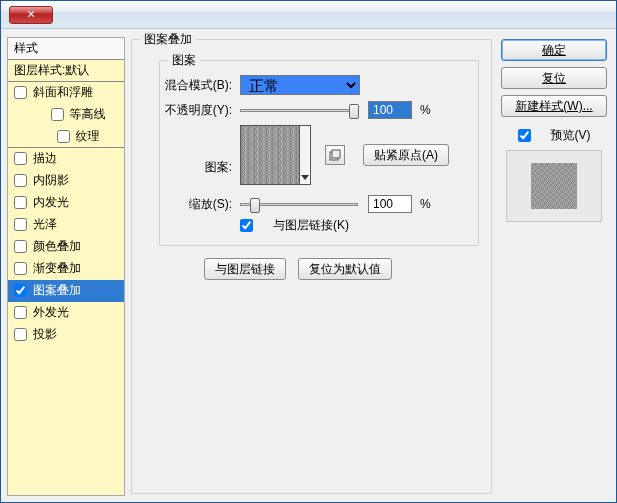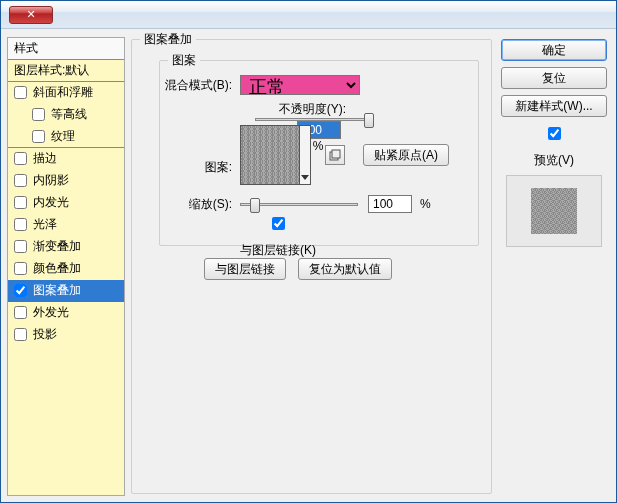--- a/index.html
+++ b/index.html
@@ -7,47 +7,47 @@
 .window { width: 617px; height: 503px; border: 1px solid #1a5a9a; background: #f0f0f0; display: flex; flex-direction: column; }
 .titlebar { height: 28px; background: linear-gradient(#fdfefe, #e8eef5 40%, #d6e3f0 41%, #e0e9f3); border-bottom: 1px solid #b8c8d8; display: flex; align-items: center; padding: 0 4px 0 8px; }
 .titlebar-text { flex: 1; color: #333; font-size: 12px; }
 .close-btn { width: 44px; height: 18px; background: linear-gradient(#e9a1a1, #c93b3b 40%, #b42020 41%, #d04545); border: 1px solid #8a2a2a; border-radius: 3px; color: #fff; font-size: 11px; display: flex; align-items: center; justify-content: center; cursor: pointer; font-family: Arial; }
 .content { flex: 1; display: flex; padding: 8px 6px 6px 6px; gap: 4px; }
 .stylelist { width: 118px; border: 1px solid #a9a9a9; background: #fef9c3; display: flex; flex-direction: column; }
 .stylelist .header { height: 22px; border-bottom: 1px solid #888; display: flex; align-items: center; padding-left: 6px; background: #f9f9f9; }
 .stylelist .row { height: 22px; display: flex; align-items: center; padding-left: 6px; border-bottom: 1px solid transparent; }
 .stylelist .row.bb { border-bottom: 1px solid #888; }
 .stylelist .row.selected { background: #2f7bd1; color: #fff; }
-.stylelist .row.indent { padding-left: 24px; }
+.stylelist .row.indent { padding-left: 24px; justify-content: center; }
 .stylelist input[type=checkbox] { margin-right: 6px; width: 13px; height: 13px; }
 .middle { flex: 1; position: relative; }
 .groupbox { position: absolute; border: 1px solid #cfcfcf; border-radius: 2px; }
 .groupbox .legend { position: absolute; top: -9px; left: 8px; background: #f0f0f0; padding: 0 4px; font-size: 12px; }
 .gb-outer { left: 2px; top: 2px; right: 2px; bottom: 2px; }
 .gb-inner { left: 27px; top: 20px; right: 12px; height: 186px; }
 .formrow { position: absolute; display: flex; align-items: center; }
 .lbl { width: 80px; text-align: right; padding-right: 8px; }
-select.combo { width: 120px; height: 20px; border: 1px solid #777; background: #ec4899; font-size: 18px; padding-left: 4px; }
+select.combo { width: 120px; height: 20px; border: 1px solid #777; background: #3b82f6; font-size: 15px; padding-left: 4px; }
 .slider-track { height: 3px; background: #d8d8d8; border: 1px solid #888; position: relative; flex: 0 0 auto; }
 .slider-thumb { position: absolute; top: -6px; width: 10px; height: 15px; background: linear-gradient(#f7f7f7,#d7d7d7); border: 1px solid #666; border-radius: 2px; }
 .val-input { width: 44px; height: 18px; border: 1px solid #777; background: #fff; text-align: left; padding-left: 4px; font-size: 12px; }
 .val-input.sel { background: #2f7bd1; color: #fff; }
 .pct { margin-left: 8px; }
 .pattern-swatch { width: 60px; height: 60px; border: 1px solid #555; background: repeating-conic-gradient(#888 0 4deg, #aaa 4deg 8deg); background-size: 6px 6px; image-rendering: pixelated; }
 .pattern-dd { width: 11px; height: 60px; border: 1px solid #555; border-left: none; background: #f4f4f4; display: flex; align-items: flex-end; justify-content: center; padding-bottom: 4px; }
 .arrow-down { width: 0; height: 0; border-left: 4px solid transparent; border-right: 4px solid transparent; border-top: 5px solid #333; }
 .small-icon-btn { width: 20px; height: 20px; border: 1px solid #888; background: linear-gradient(#fdfdfd,#e3e3e3); display: flex; align-items: center; justify-content: center; }
 .small-icon-btn svg { width: 12px; height: 12px; }
 .std-btn { height: 22px; border: 1px solid #8b8b8b; background: linear-gradient(#fdfdfd,#e3e3e3); border-radius: 3px; padding: 0 10px; font-size: 12px; cursor: pointer; display: inline-flex; align-items: center; justify-content: center; }
 .std-btn.focus { border: 1px solid #3a7bd5; box-shadow: 0 0 0 1px #7fb5f0 inset; }
 .right-panel { width: 112px; display: flex; flex-direction: column; align-items: center; gap: 6px; padding-top: 2px; }
-.right-panel .std-btn { width: 106px; }
+.right-panel .std-btn { width: 106px; text-decoration: underline; }
 .preview-area { width: 96px; height: 72px; border: 1px solid #c6c6c6; background: #e9e9e9; display: flex; align-items: center; justify-content: center; }
 .preview-inner { width: 46px; height: 46px; background: repeating-conic-gradient(#888 0 5deg, #aaa 5deg 10deg); background-size: 6px 6px; }
-.chkline { display: flex; align-items: center; gap: 12px; flex-direction: column; }
+.chkline { display: flex; align-items: center; gap: 20px; }
 </style>
 </head>
 <body>
 
 <div class="window">
   <div class="titlebar">
     <div class="close-btn">✕</div>
   </div>
   <div class="content">
 
@@ -79,25 +79,25 @@
       <div class="row">
         <input type="checkbox" style="">
         <span>内发光</span>
       </div>
       <div class="row">
         <input type="checkbox" style="">
         <span>光泽</span>
       </div>
       <div class="row">
         <input type="checkbox" style="">
-        <span>渐变叠加</span>
+        <span>颜色叠加</span>
       </div>
       <div class="row">
         <input type="checkbox" style="">
-        <span>颜色叠加</span>
+        <span>渐变叠加</span>
       </div>
       <div class="row selected">
         <input type="checkbox" checked="" style="">
         <span>图案叠加</span>
       </div>
       <div class="row">
         <input type="checkbox" style="">
         <span>外发光</span>
       </div>
       <div class="row">
@@ -112,21 +112,21 @@
         <div class="groupbox gb-inner">
           <div class="legend">图案</div>
 
           <div class="formrow" style="left:0;top:14px;right:10px;">
             <div class="lbl">混合模式(B):</div>
             <select class="combo">
               <option>正常</option>
             </select>
           </div>
 
-          <div class="formrow" style="left:0;top:40px;right:10px;flex-direction:column;">
+          <div class="formrow" style="left:0;top:40px;right:10px;">
             <div class="lbl">不透明度(Y):</div>
             <div class="slider-track" style="width:118px;">
               <div class="slider-thumb" style="left:108px;"></div>
             </div>
             <input class="val-input sel" style="margin-left: 10px;" value="100">
             <span class="pct">%</span>
           </div>
 
           <div class="formrow" style="left:0;top:64px;">
             <div class="lbl" style="padding-top:24px;">图案:</div>

